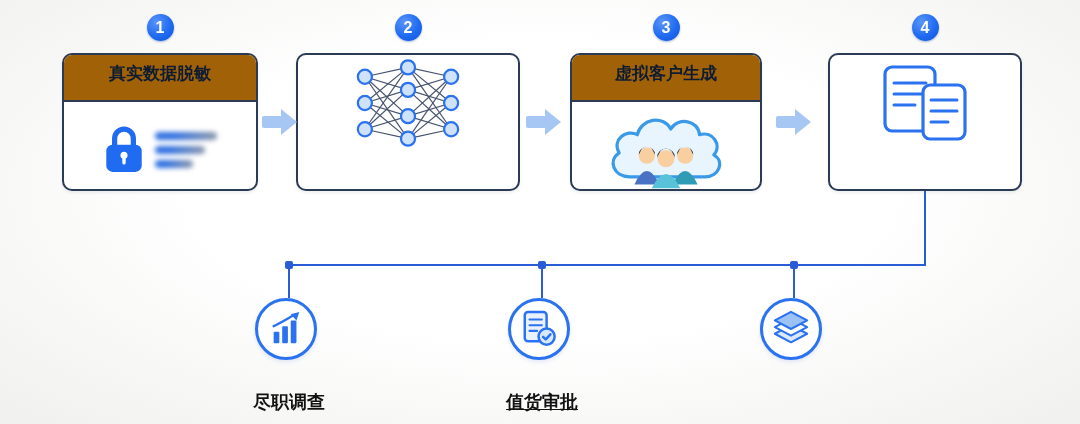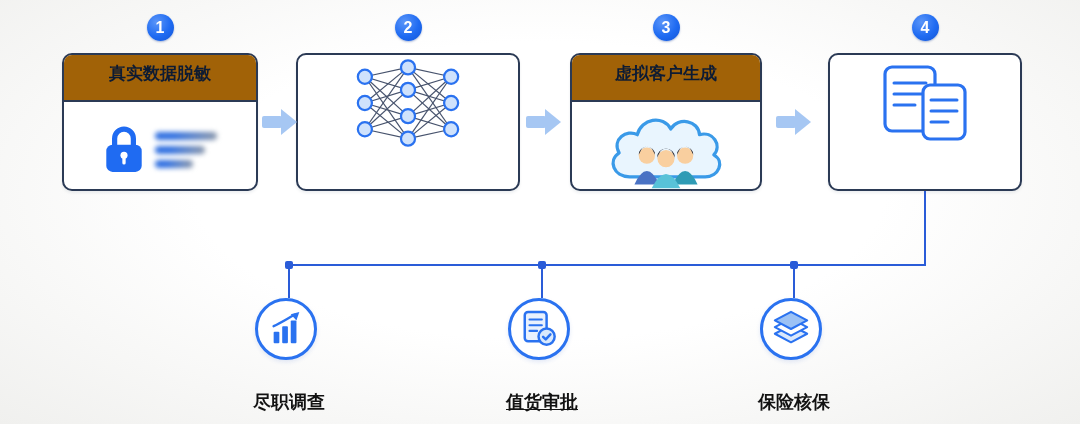--- a/index.html
+++ b/index.html
@@ -219,15 +219,14 @@
   <div class="app-circle" style="left:760px;">
     <svg width="40" height="38" viewBox="0 0 42 40">
       <path d="M21 16 L38 25 L21 34 L4 25 Z" fill="#dbe9fc" stroke="#2a72f0" stroke-width="2.2" stroke-linejoin="round"></path>
       <path d="M21 9 L38 18 L21 27 L4 18 Z" fill="#ffffff" stroke="#2a72f0" stroke-width="2.2" stroke-linejoin="round"></path>
       <path d="M21 2 L38 11 L21 20 L4 11 Z" fill="#9cc2f5" stroke="#2a72f0" stroke-width="2.2" stroke-linejoin="round"></path>
     </svg>
   </div>
 
   <div class="app-label" style="left:199px;">尽职调查</div>
   <div class="app-label" style="left:452px;text-decoration:underline;">值货审批</div>
-  <div class="app-label" style="left:704px;">保险核保</div>
 
 </div>
 
 </body></html>

